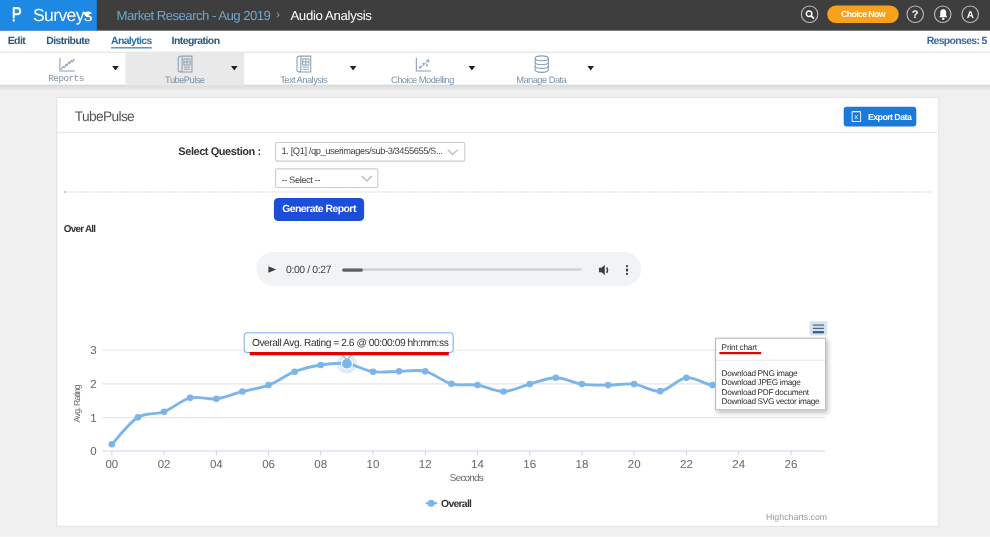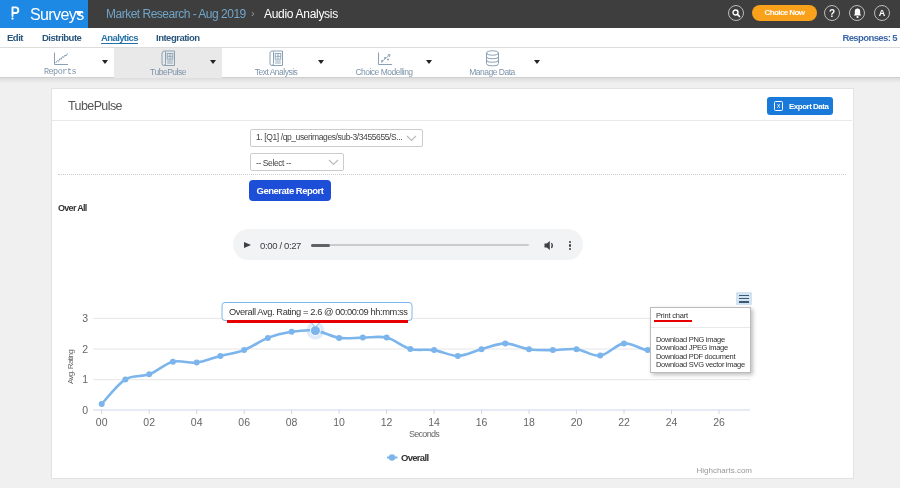--- a/index.html
+++ b/index.html
@@ -103,20 +103,21 @@
   <div class="abs" style="left:68px;top:99px;font-size:12.5px;letter-spacing:-0.6px;color:#555;">TubePulse</div>
   <div class="abs" style="left:52px;top:120px;width:800px;border-top:1px solid #e8e8e8;"></div>
 
   <div class="abs" style="left:767px;top:97px;width:66px;height:18px;background:#1a7ad9;border-radius:3px;"></div>
   <svg class="abs" style="left:774px;top:101px;" width="9" height="10" viewBox="0 0 9 10">
       <rect x="0.5" y="0.5" width="8" height="9" rx="1" fill="none" stroke="#fff" stroke-width="1"></rect>
       <text x="4.5" y="7.4" font-size="6.5" fill="#fff" text-anchor="middle" font-family="Liberation Sans">x</text>
     </svg>
   <div class="abs" style="left:789px;top:102px;font-size:8px;letter-spacing:-0.5px;font-weight:bold;color:#fff;">Export Data</div>
 
+  <div class="abs" style="left:0;top:133px;width:237px;text-align:right;font-size:10px;letter-spacing:-0.4px;font-weight:bold;color:#333;">Select Question :</div>
   <div class="abs" style="left:250px;top:129px;width:173px;height:18px;border:1px solid #ccc;border-radius:2px;background:#fff;"></div>
   <div class="abs" style="left:256px;top:132px;font-size:8.5px;letter-spacing:-0.4px;color:#444;">1. [Q1] /qp_userimages/sub-3/3455655/S...</div>
   <svg class="abs" style="left:406px;top:135px;" width="11" height="7" viewBox="0 0 11 7">
       <path d="M1,1 L5.5,5.5 L10,1" fill="none" stroke="#bbb" stroke-width="1.2"></path>
     </svg>
   <div class="abs" style="left:250px;top:153px;width:94px;height:18px;border:1px solid #ccc;border-radius:2px;background:#fff;"></div>
   <div class="abs" style="left:256px;top:158px;font-size:8.5px;letter-spacing:-0.4px;color:#444;">-- Select --</div>
   <svg class="abs" style="left:328px;top:159px;" width="11" height="7" viewBox="0 0 11 7">
       <path d="M1,1 L5.5,5.5 L10,1" fill="none" stroke="#bbb" stroke-width="1.2"></path>
     </svg>

